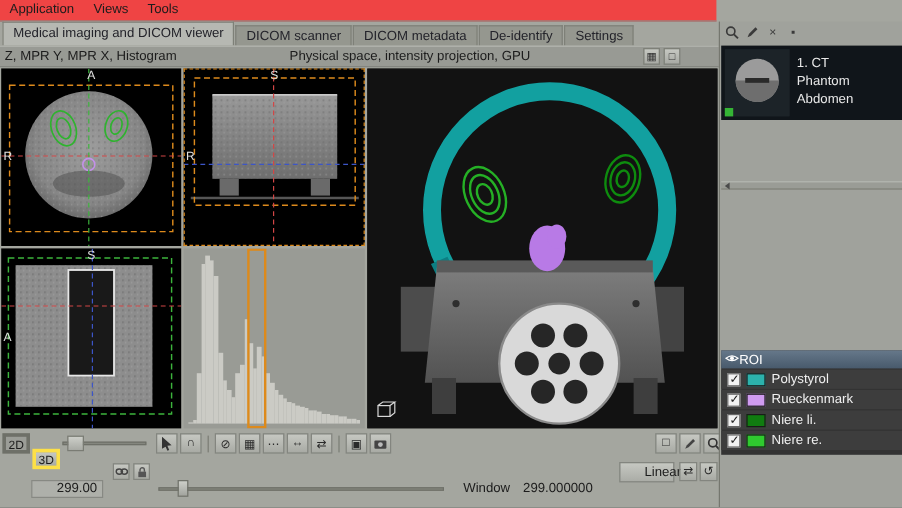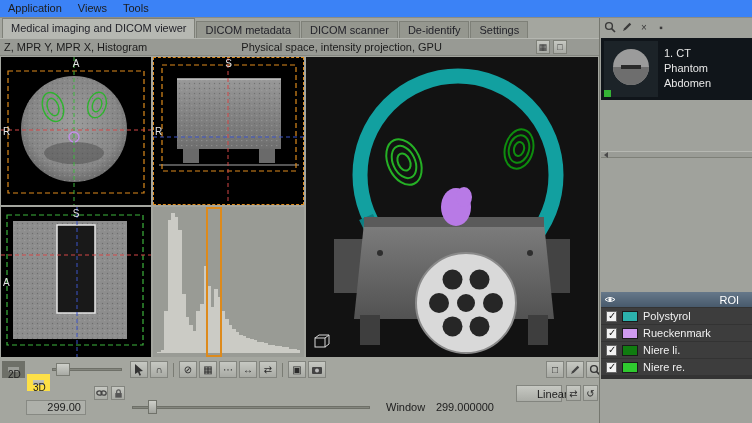--- a/index.html
+++ b/index.html
@@ -1,21 +1,21 @@
 <!DOCTYPE html>
 <html><head>
 <meta charset="utf-8">
 <style>
   html,body{margin:0;padding:0;background:#7d7f79;}
   *{box-sizing:border-box;}
   .app{position:relative;width:752px;height:423px;background:#a4a69f;
        font-family:"Liberation Sans",sans-serif;font-size:11px;color:#1c1c1c;overflow:hidden;}
 
   
-  .menubar{position:absolute;left:0;top:0;width:752px;height:18px;background:#3b82f6;
+  .menubar{position:absolute;left:0;top:0;width:597px;height:18px;background:#ef4444;
            border-bottom:1px solid #8a8c86;display:flex;align-items:center;}
   .menu-item{padding:1px 8px 2px;cursor:default;}
 
   
   .left-col{position:absolute;left:0;top:18px;width:599px;height:405px;}
   .tabbar{position:absolute;left:2px;top:0;height:20px;display:flex;align-items:flex-end;}
   .tab{height:17px;line-height:16px;padding:0 8px;background:#95978f;border:1px solid #7e8078;
        border-bottom:none;margin-right:1px;color:#23232a;white-space:nowrap;}
   .tab.active{height:20px;line-height:19px;background:#b6b8b2;}
 
@@ -46,21 +46,21 @@
   .hbar{flex:1;background:#cbcbc5;}
   .hist-sel{position:absolute;top:0;bottom:0;border:2px solid #dd8a1c;background:transparent;}
 
   .cube-btn{position:absolute;left:5px;bottom:7px;width:22px;height:18px;display:flex;
             align-items:center;justify-content:center;background:transparent;}
 
   
   .toolbar-row{position:absolute;left:0;top:342px;width:599px;height:19px;}
   .tbtn{width:18px;height:17px;border:1px solid #83857f;background:linear-gradient(#c6c8c2,#a8aaa4);
         display:inline-flex;align-items:center;justify-content:center;font-size:10px;color:#2a2a2a;}
-  .mode-btn{position:absolute;top:1px;width:23px;height:17px;border:6px solid #fde047;
+  .mode-btn{position:absolute;top:1px;width:23px;height:17px;border:3px solid #fde047;
             background:linear-gradient(#c6c8c2,#a8aaa4);text-align:center;line-height:15px;font-size:10px;}
   .mode-btn.pressed{background:#9b9d97;border-color:#6e7068;}
   .mini-slider{position:absolute;left:52px;top:1px;width:70px;height:17px;}
   .mini-groove{position:absolute;left:0;right:0;top:7px;height:3px;background:#84867e;border:1px solid #6e7068;}
   .mini-handle{position:absolute;left:4px;top:2px;width:14px;height:13px;border:1px solid #7a7c74;
                background:linear-gradient(#cdcfc9,#a8aaa4);}
   .tool-icons{position:absolute;left:130px;top:1px;display:flex;gap:2px;align-items:center;}
   .tool-icons-right{position:absolute;left:546px;top:1px;display:flex;gap:2px;align-items:center;}
   .tsep{width:1px;height:14px;background:#7a7c74;margin:0 3px;}
 
@@ -104,43 +104,43 @@
   .info-green{color:#2e8e2e;margin-bottom:13px;}
   .info-study{margin-bottom:7px;}
   .sep-h{border:none;border-top:1px solid #8a8c86;margin:4px 0;}
   .info-patient{margin-bottom:2px;}
   .info-date{margin-bottom:8px;}
   .info-photometric{margin-top:4px;white-space:nowrap;overflow:hidden;}
 
   .roi-panel{position:absolute;left:1px;top:274px;width:151px;background:#333;padding-bottom:4px;}
   .roi-header{height:15px;display:flex;align-items:center;background:linear-gradient(#66788a,#485a6c);
               color:#fff;padding:0 3px;}
-  .roi-title{flex:1;text-align:right;margin-right:10px;}
+  .roi-title{flex:1;text-align:left;margin-right:10px;}
   .roi-row{display:flex;align-items:center;height:16px;background:#3d3d3d;margin-top:1px;color:#f0f0f0;}
   .cb{width:11px;height:11px;background:#f2f2f2;border:1px solid #666;margin-left:5px;position:relative;flex:none;}
   .cb::after{content:"✓";position:absolute;left:1px;top:-2px;font-size:10px;color:#1a1a1a;}
   .swatch{width:16px;height:11px;border:1px solid #1a1a1a;margin:0 5px;flex:none;}
 </style>
 </head>
 <body>
 
 <div class="app">
 
   <div class="menubar">
     <div class="menu-item">Application</div>
     <div class="menu-item">Views</div>
     <div class="menu-item">Tools</div>
   </div>
 
   <div class="left-col">
 
     <div class="tabbar">
       <div class="tab active">Medical imaging and DICOM viewer</div>
+      <div class="tab">DICOM scanner</div>
       <div class="tab">DICOM metadata</div>
-      <div class="tab">DICOM scanner</div>
       <div class="tab">De-identify</div>
       <div class="tab">Settings</div>
     </div>
 
     <div class="viewer-header">
       <span class="vh-left">Z, MPR Y, MPR X, Histogram</span>
       <span class="vh-center">Physical space, intensity projection, GPU</span>
       <span class="vh-icons">
         <span class="sq-btn">▦</span>
         <span class="sq-btn">□</span>

